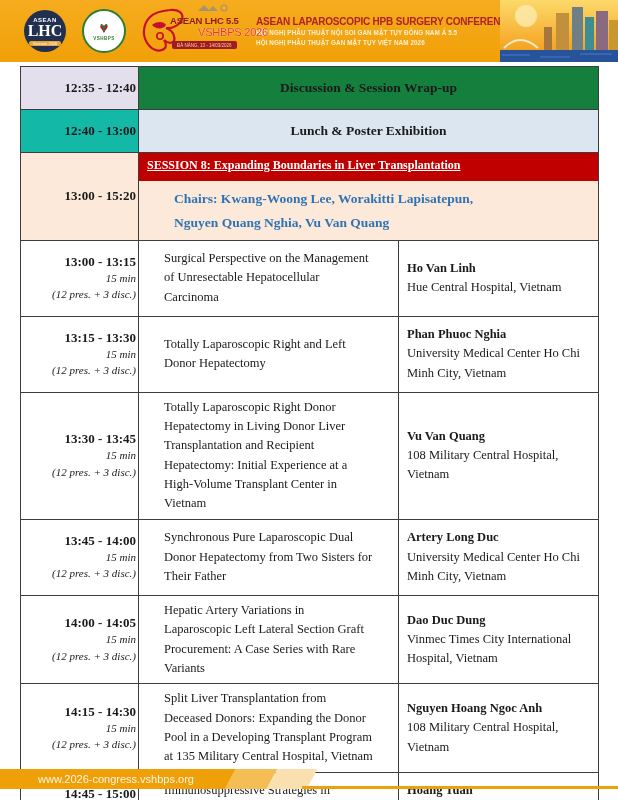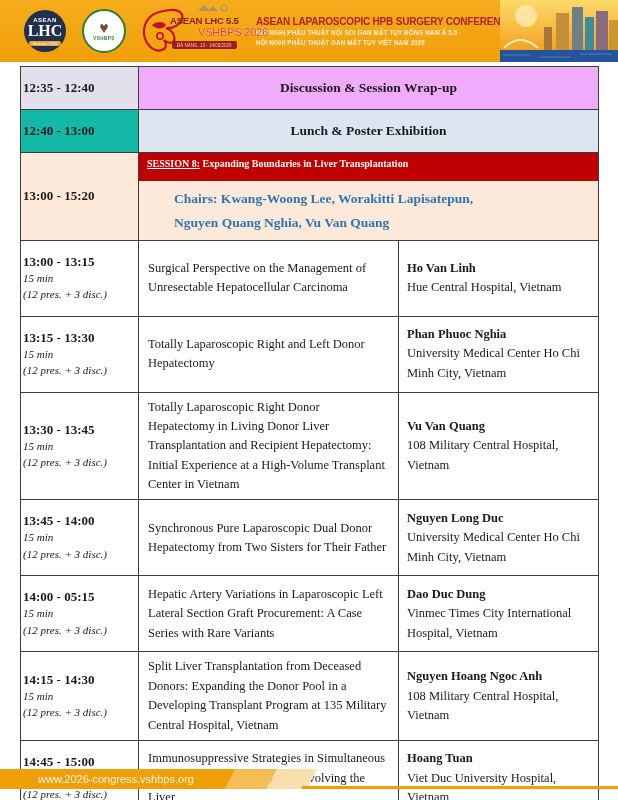--- a/index.html
+++ b/index.html
@@ -25,32 +25,32 @@
   .liver-l2 { position:absolute; left:30px; top:23px; font-family:"Liberation Sans",sans-serif; font-weight:400; font-size:11px; color:#E2392B; text-shadow:0 0 1px #fff; letter-spacing:-.2px; white-space:nowrap;margin-left:28px; }
   .liver-banner { position:absolute; left:32px; top:38px; background:#9E1B1F; color:#F5D7A0; font-family:"Liberation Sans",sans-serif; font-size:4.5px; padding:1.5px 5px; border-radius:2px; white-space:nowrap; }
   .title-block { margin-left:12px; width:252px; flex-shrink:0; }
   .title-main { font-family:"Liberation Sans",sans-serif; font-weight:700; font-size:10px; color:#AE2328; line-height:1.3; letter-spacing:-.2px; white-space:nowrap; }
   .title-sub { font-family:"Liberation Sans",sans-serif; font-weight:700; font-size:6.3px; color:#FBEFD2; line-height:1.55; letter-spacing:.1px; white-space:nowrap; }
   .skyline { position:absolute; right:0; top:0; width:118px; height:62px; }
 
   
   table.schedule { position:absolute; top:66px; left:20px; width:578px; border-collapse:collapse; table-layout:fixed; }
   table.schedule td { border:1.4px solid #3D3D3D; vertical-align:middle; }
-  .row-wrapup  td { background:#f0abfc; height:33px; }
+  .row-wrapup  td { background:#15803d; height:33px; }
   .row-lunch   td { background:#DCE6F1; height:33px; }
   .general-label { text-align:center; font-weight:700; font-size:13.5px; }
-  .time-cell { text-align:left; font-weight:700; font-size:13px; padding:13px 2px; background:#fff;font-family:Liberation Serif, serif; }
+  .time-cell { text-align:right; font-weight:700; font-size:13px; padding:13px 2px; background:#fff;font-family:Liberation Serif, serif; }
   .time-sub { font-weight:400; font-style:italic; font-size:11px; line-height:1.5; }
   .row-session td { background:#FDE9D9; }
   .session-time { background:#FDE9D9;margin-left:8px; }
   .session-cell { padding:0 !important; vertical-align:top !important; }
-  .session-banner { background:#C00000; color:#ffffff; font-weight:700; font-size:10px; padding:5px 8px 4px 8px; min-height:28px; }
+  .session-banner { background:#C00000; color:#ffffff; font-weight:700; font-size:12px; padding:5px 8px 4px 8px; min-height:28px;text-decoration:underline; }
   .session-label { text-decoration:underline; }
   .chairs { color:#2E74B5; font-weight:700; font-size:13.5px; padding:6px 8px 4px 8px; line-height:1.8;margin-left:27px; }
-  .talk-topic { font-size:12.5px; line-height:1.55; padding:5px 9px; background:#fff; }
+  .talk-topic { font-size:12.5px; line-height:1.55; padding:5px 25px; background:#fff; }
   .speaker-cell { font-size:12.5px; line-height:1.55; padding:5px 8px; background:#fff; }
   .speaker-name { font-weight:700; }
   .h50 td{height:50px;} .h62 td{height:62px;} .h102 td{height:102px;} .h57 td{height:57px;}
   .h60 td{height:60px;} .h76 td{height:76px;}
 
   
   .footer-bar { position:absolute; top:769px; left:0; width:236px; height:20px; background:#EFA008;
     font-family:Liberation Sans, sans-serif; font-size:11px; color:#FDF4E0; line-height:20px; padding-left:38px; }
   .chev { position:absolute; top:769px; height:20px; }
   .chev1 { left:230px; width:42px; background:#F5BE55; transform:skewX(-28deg); }
@@ -174,27 +174,27 @@
         </td>
       </tr>
       <tr class="h57">
         <td class="time-cell">
           <div>13:45 - 14:00</div>
           <div class="time-sub">15 min</div>
           <div class="time-sub">(12 pres. + 3 disc.)</div>
         </td>
         <td class="talk-topic">Synchronous Pure Laparoscopic Dual Donor Hepatectomy from Two Sisters for Their Father</td>
         <td class="speaker-cell">
-          <div class="speaker-name">Nguyen Long Duc</div>
+          <div class="speaker-name">Artery Long Duc</div>
           <div>University Medical Center Ho Chi Minh City, Vietnam</div>
         </td>
       </tr>
       <tr class="h60">
         <td class="time-cell">
-          <div>14:00 - 05:15</div>
+          <div>14:00 - 14:05</div>
           <div class="time-sub">15 min</div>
           <div class="time-sub">(12 pres. + 3 disc.)</div>
         </td>
         <td class="talk-topic">Hepatic Artery Variations in Laparoscopic Left Lateral Section Graft Procurement: A Case Series with Rare Variants</td>
         <td class="speaker-cell">
           <div class="speaker-name">Dao Duc Dung</div>
           <div>Vinmec Times City International Hospital, Vietnam</div>
         </td>
       </tr>
       <tr class="h76">

